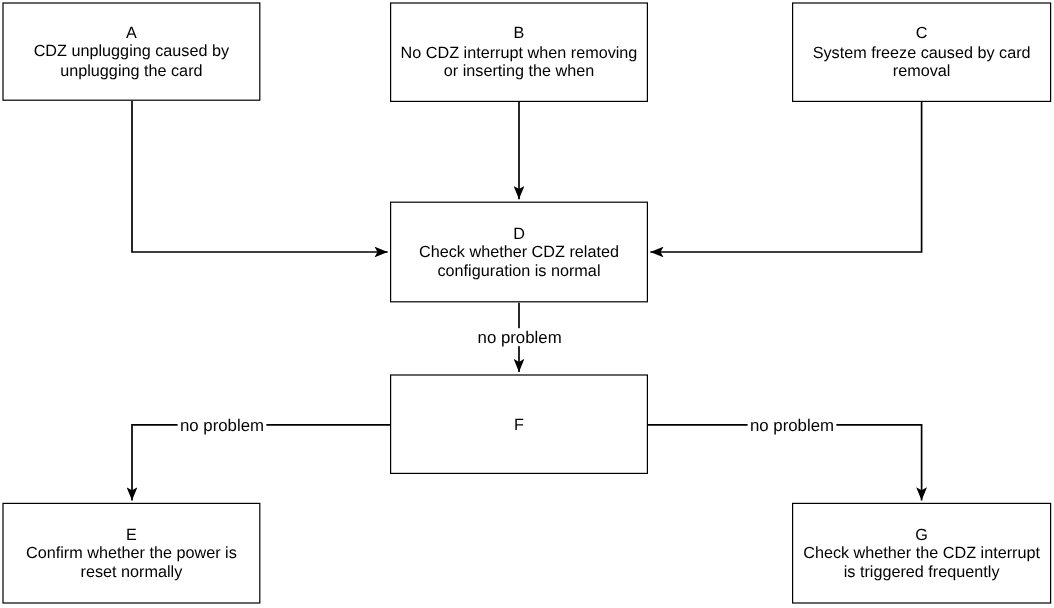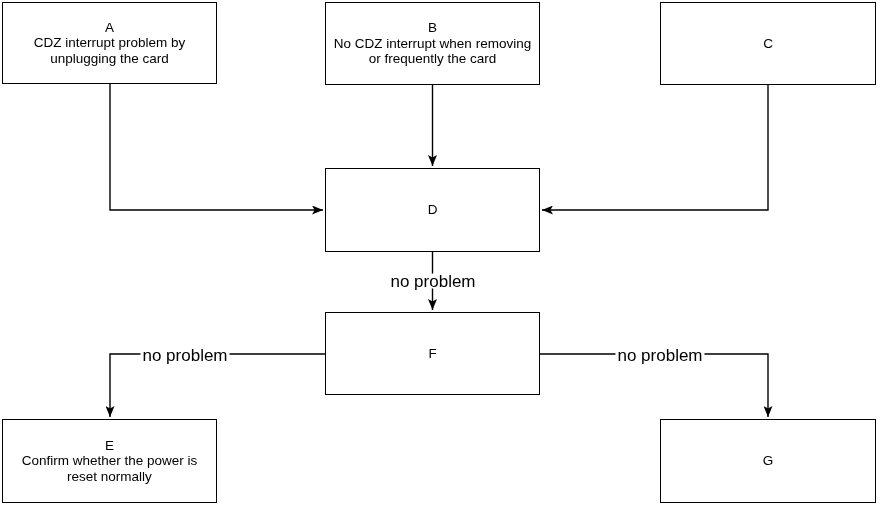--- a/index.html
+++ b/index.html
@@ -45,21 +45,21 @@
   .node-id {
     white-space: pre-line;
   }
   .node-text {
     white-space: pre-line;
   }
   .edge-label {
     position: absolute;
     transform: translate(-50%, -50%);
     background: #ffffff;
-    font-size: 17px;
+    font-size: 14px;
     line-height: 15px;
     padding: 0 2px;
     white-space: nowrap;
   }
 </style>
 </head>
 <body>
 
 <div class="canvas">
 
@@ -72,49 +72,55 @@
     <path class="edge" d="M 110 84 L 110 210 L 323 210" marker-end="url(#arrow)"></path>
     <path class="edge" d="M 432.5 85 L 432.5 166" marker-end="url(#arrow)"></path>
     <path class="edge" d="M 768 85 L 768 210 L 542 210" marker-end="url(#arrow)"></path>
     <path class="edge" d="M 432.5 252 L 432.5 310" marker-end="url(#arrow)"></path>
     <path class="edge" d="M 325 354 L 110 354 L 110 417" marker-end="url(#arrow)"></path>
     <path class="edge" d="M 540 354 L 768 354 L 768 417" marker-end="url(#arrow)"></path>
   </svg>
 
   <div class="node" style="left:2px; top:2px; width:215px; height:82px;">
     <div class="node-id">A</div>
-    <div class="node-text">CDZ interrupt problem by
+    <div class="node-text">CDZ unplugging caused by
 unplugging the card</div>
   </div>
 
   <div class="node" style="left:325px; top:2px; width:215px; height:83px;">
     <div class="node-id">B</div>
     <div class="node-text">No CDZ interrupt when removing
-or frequently the card</div>
+or inserting the when</div>
   </div>
 
   <div class="node" style="left:660px; top:2px; width:216px; height:83px;">
     <div class="node-id">C</div>
+    <div class="node-text">System freeze caused by card
+removal</div>
   </div>
 
   <div class="node" style="left:325px; top:168px; width:215px; height:84px;">
     <div class="node-id">D</div>
+    <div class="node-text">Check whether CDZ related
+configuration is normal</div>
   </div>
 
   <div class="node" style="left:325px; top:312px; width:215px; height:83px;">
     <div class="node-id">F</div>
   </div>
 
   <div class="node" style="left:2px; top:419px; width:215px; height:84px;">
     <div class="node-id">E</div>
     <div class="node-text">Confirm whether the power is
 reset normally</div>
   </div>
 
   <div class="node" style="left:660px; top:419px; width:216px; height:84px;">
     <div class="node-id">G</div>
+    <div class="node-text">Check whether the CDZ interrupt
+is triggered frequently</div>
   </div>
 
   <div class="edge-label" style="left:433px; top:281px;">no problem</div>
   <div class="edge-label" style="left:185px; top:355px;">no problem</div>
   <div class="edge-label" style="left:660px; top:355px;">no problem</div>
 
 </div>
 
 </body></html>

